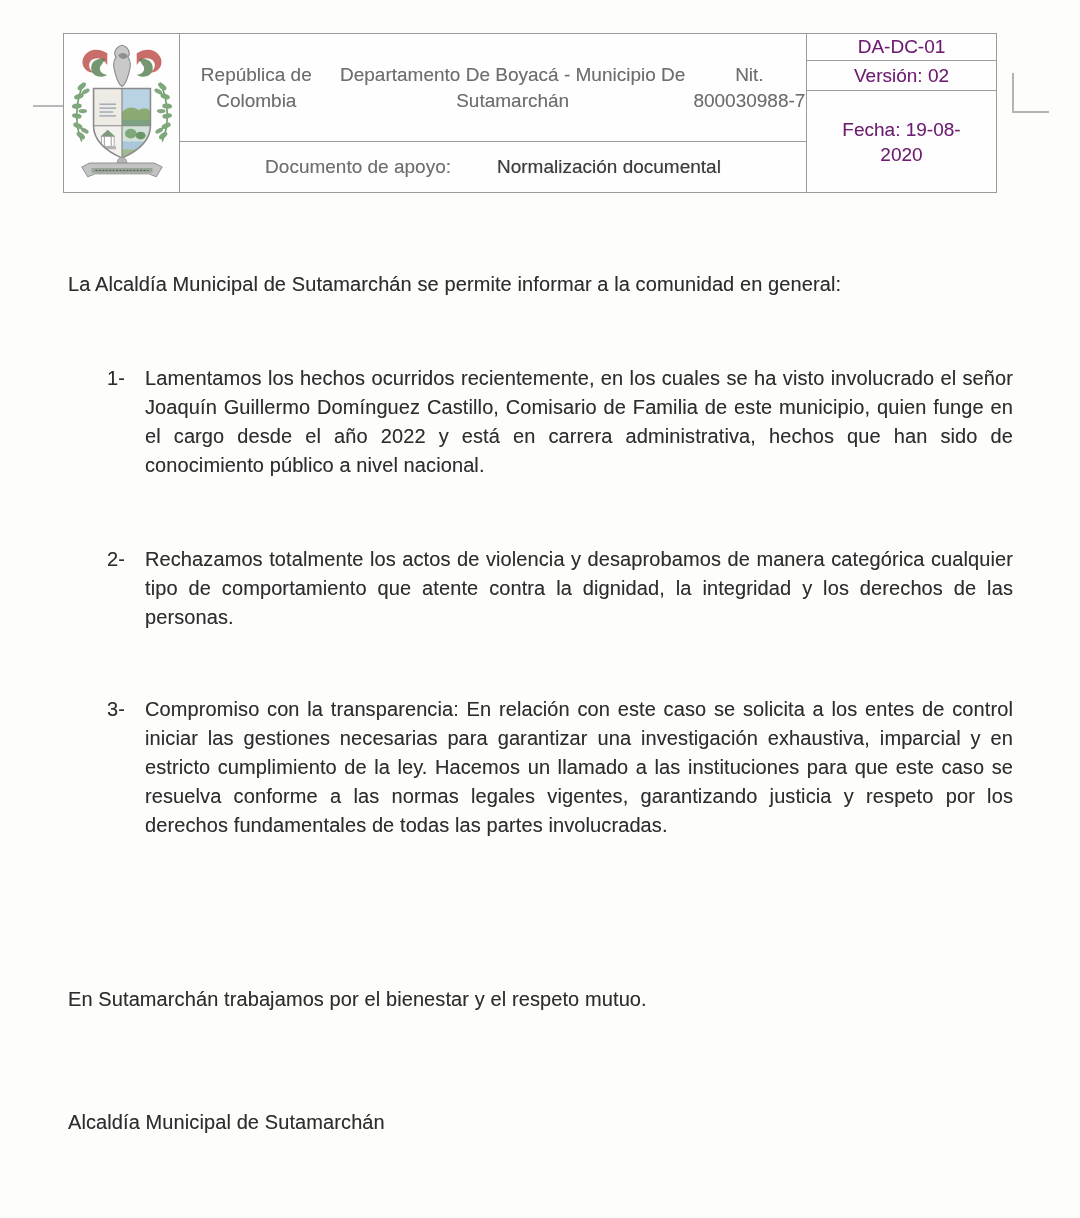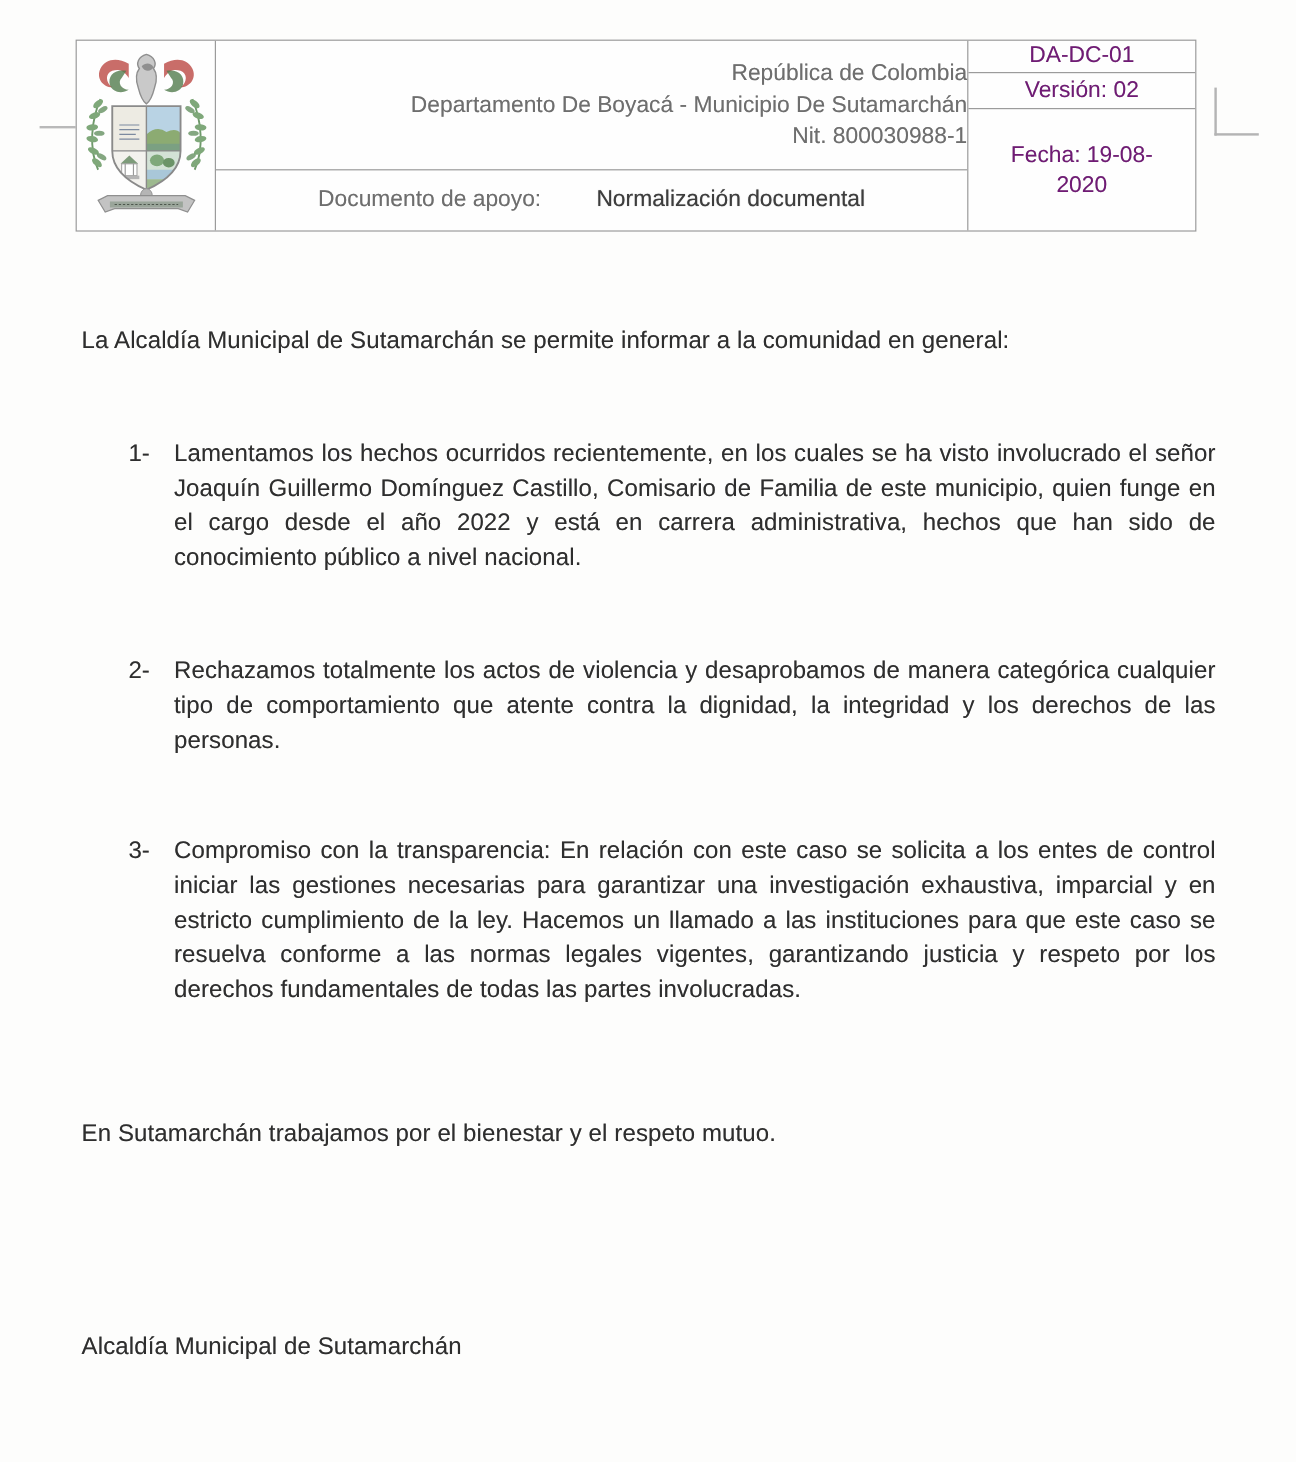--- a/index.html
+++ b/index.html
@@ -35,21 +35,21 @@
   }
   .logo-cell {
     width: 116px; flex: none;
     border-right: 1.5px solid #9b9b9b;
     display: flex; align-items: center; justify-content: center;
   }
   .mid-cell { flex: 1; display: flex; flex-direction: column; min-width: 0; }
   .mid-top {
     height: 108px;
     border-bottom: 1.5px solid #9b9b9b;
-    display: flex; flex-direction: column; align-items: flex-end; justify-content: center;
+    display: flex; flex-direction: row; align-items: center; justify-content: center;
     color: #6e6e6e; font-size: 19px; line-height: 26px;
     text-align: center;
     text-shadow: 0 0 0.5px rgba(110,110,110,.45);
   }
   .mid-bottom {
     flex: 1;
     display: flex; align-items: center; justify-content: center;
     font-size: 19px; color: #6e6e6e;
     text-shadow: 0 0 0.5px rgba(110,110,110,.45);
     white-space: nowrap;
@@ -71,21 +71,21 @@
   .rc-date .wrapbox { max-width: 132px; margin: 0 auto; }
 
   
   .doc-text {
     position: absolute; left: 68px; right: 67px;
     font-size: 20px; line-height: 29px; color: #2e2e2e;
     text-shadow: 0 0 0.55px rgba(46,46,46,.4);
     letter-spacing: 0.1px;
   }
   .intro    { top: 270px; }
-  .closing  { top: 931px; }
+  .closing  { top: 985px; }
   .signature{ top: 1108px; }
 
   .list-item { display: flex; padding-left: 39px; }
   .item-1 { top: 364px; }
   .item-2 { top: 545px; }
   .item-3 { top: 695px; }
   .item-num { width: 38px; flex: none; }
   .item-text { flex: 1; text-align: justify; }
 </style>
 </head>
@@ -179,21 +179,21 @@
         <g stroke="#4c564c" stroke-width="1">
           <line x1="26" y1="133.5" x2="80" y2="133.5" stroke-dasharray="2,1.5"></line>
         </g>
       </svg>
     </div>
 
     <div class="mid-cell">
       <div class="mid-top">
         <div>República de Colombia</div>
         <div>Departamento De Boyacá - Municipio De Sutamarchán</div>
-        <div>Nit. 800030988-1</div>
+        <div>Nit. 800030988-7</div>
       </div>
       <div class="mid-bottom">
         <span>Documento de apoyo:</span>
         <span class="doc-type-value">Normalización documental</span>
       </div>
     </div>
 
     <div class="right-cell">
       <div class="rc-row rc-code">DA-DC-01</div>
       <div class="rc-row rc-version">Versión: 02</div>

